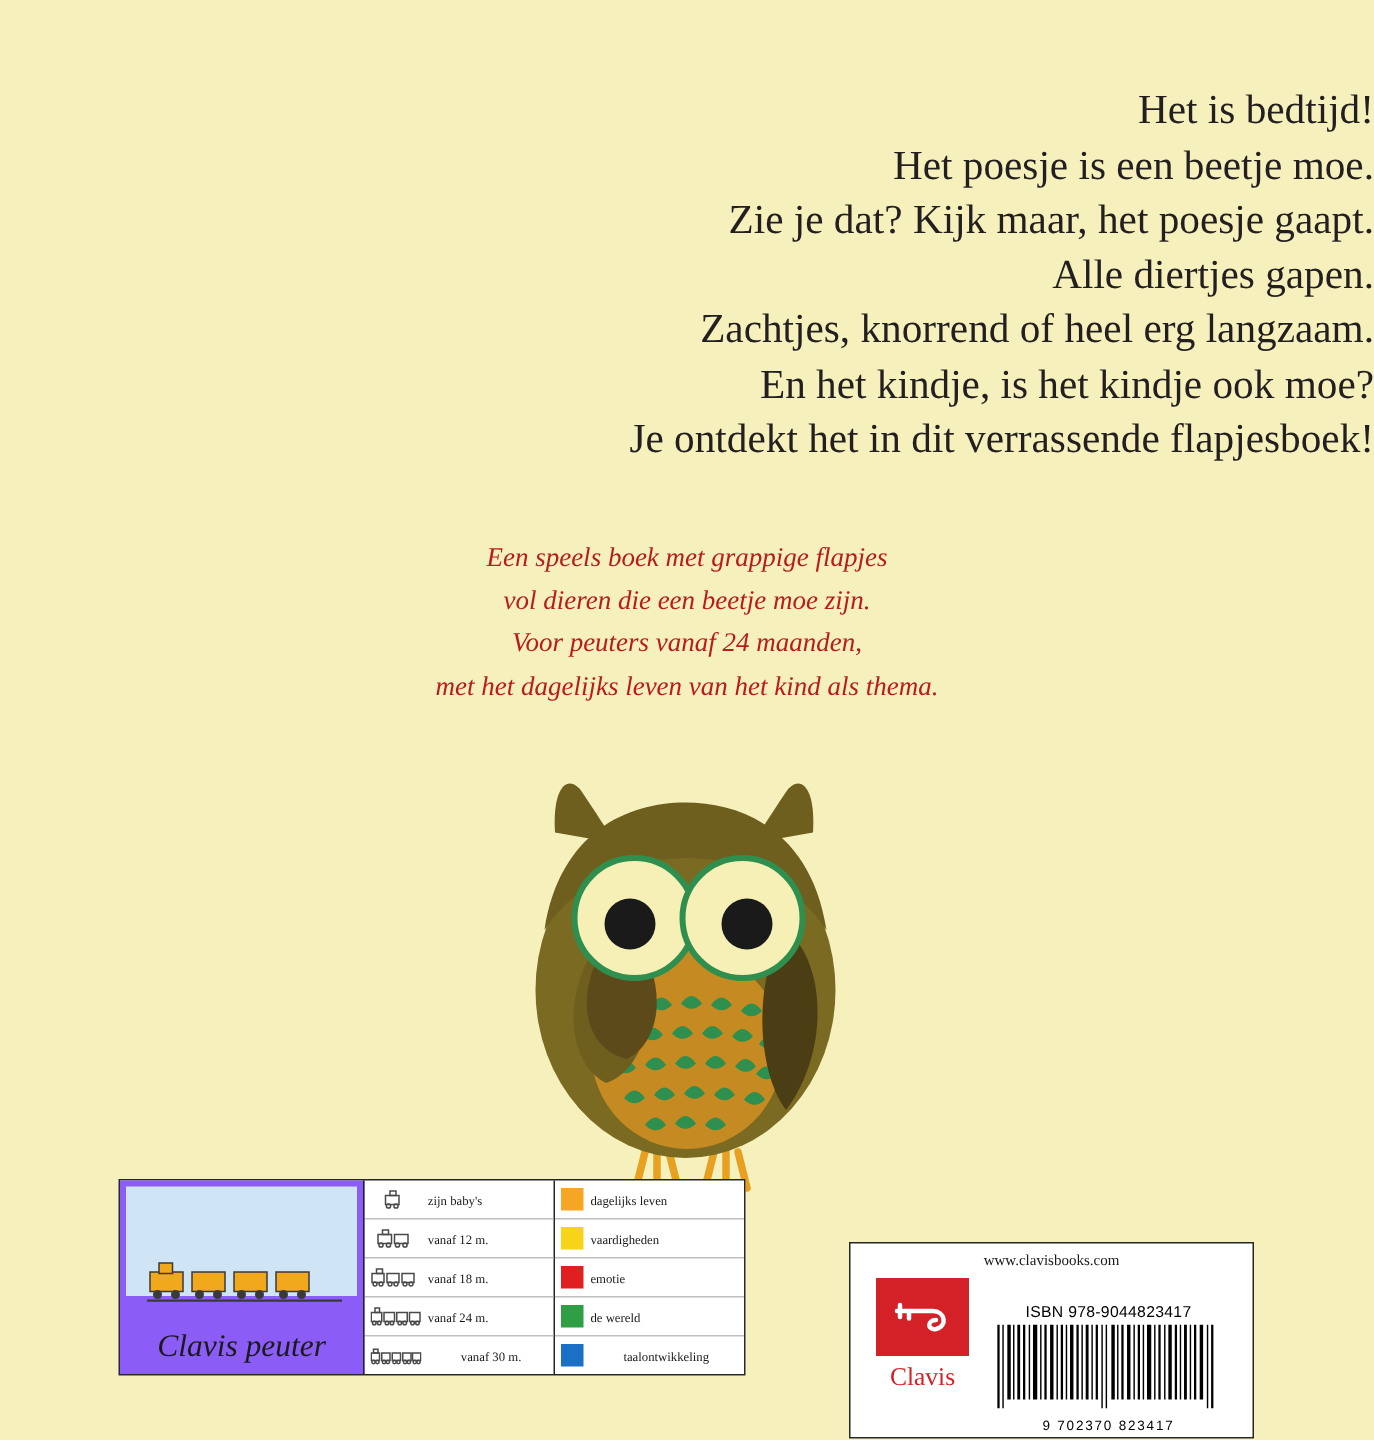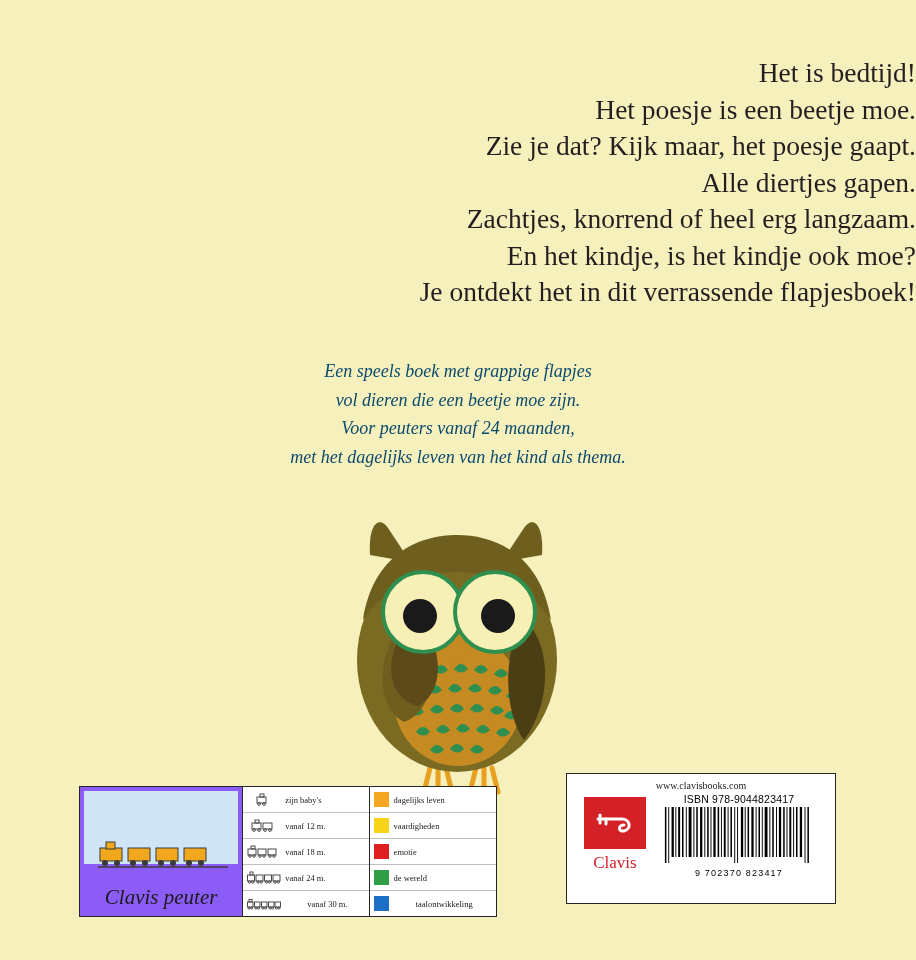--- a/index.html
+++ b/index.html
@@ -35,21 +35,21 @@
   }
   .blurb .line { display: block; white-space: pre; }
 
   
   .subblurb {
     position: absolute;
     top: 357px;
     left: 0;
     width: 916px;
     text-align: center;
-    color: #0c4a6e;
+    color: #b91c1c;
     font-style: italic;
     font-size: 18px;
     line-height: 28.5px;
     font-family: "Liberation Serif", serif;
   }
   .subblurb .line { display: block; white-space: pre; }
 
   
   .owl-wrap {
     position: absolute;
@@ -133,21 +133,21 @@
     height: 15px;
     margin-right: 5px;
     flex: none;
   }
   .theme-row span { font-size: 8.5px; }
 
   
   .isbn-box {
     position: absolute;
     left: 566px;
-    top: 773px;
+    top: 828px;
     width: 270px;
     height: 131px;
     border: 1px solid #262626;
     background: #ffffff;
     box-sizing: border-box;
   }
   .isbn-url {
     text-align: center;
     font-size: 10px;
     color: #1a1a1a;
@@ -172,20 +172,21 @@
   }
   .clavis-name {
     font-size: 17px;
     color: #d42027;
     margin-top: 4px;
     font-family: "Liberation Serif", serif;
   }
   .barcode-wrap {
     flex: 1;
     padding-right: 20px;
+    margin-top: 21px;
   }
   .isbn-text {
     text-align: center;
     font-size: 10.5px;
     color: #000;
     letter-spacing: 0.2px;
     margin-bottom: 2px;
     font-family: "Liberation Sans", sans-serif;
   }
   .barcode {

